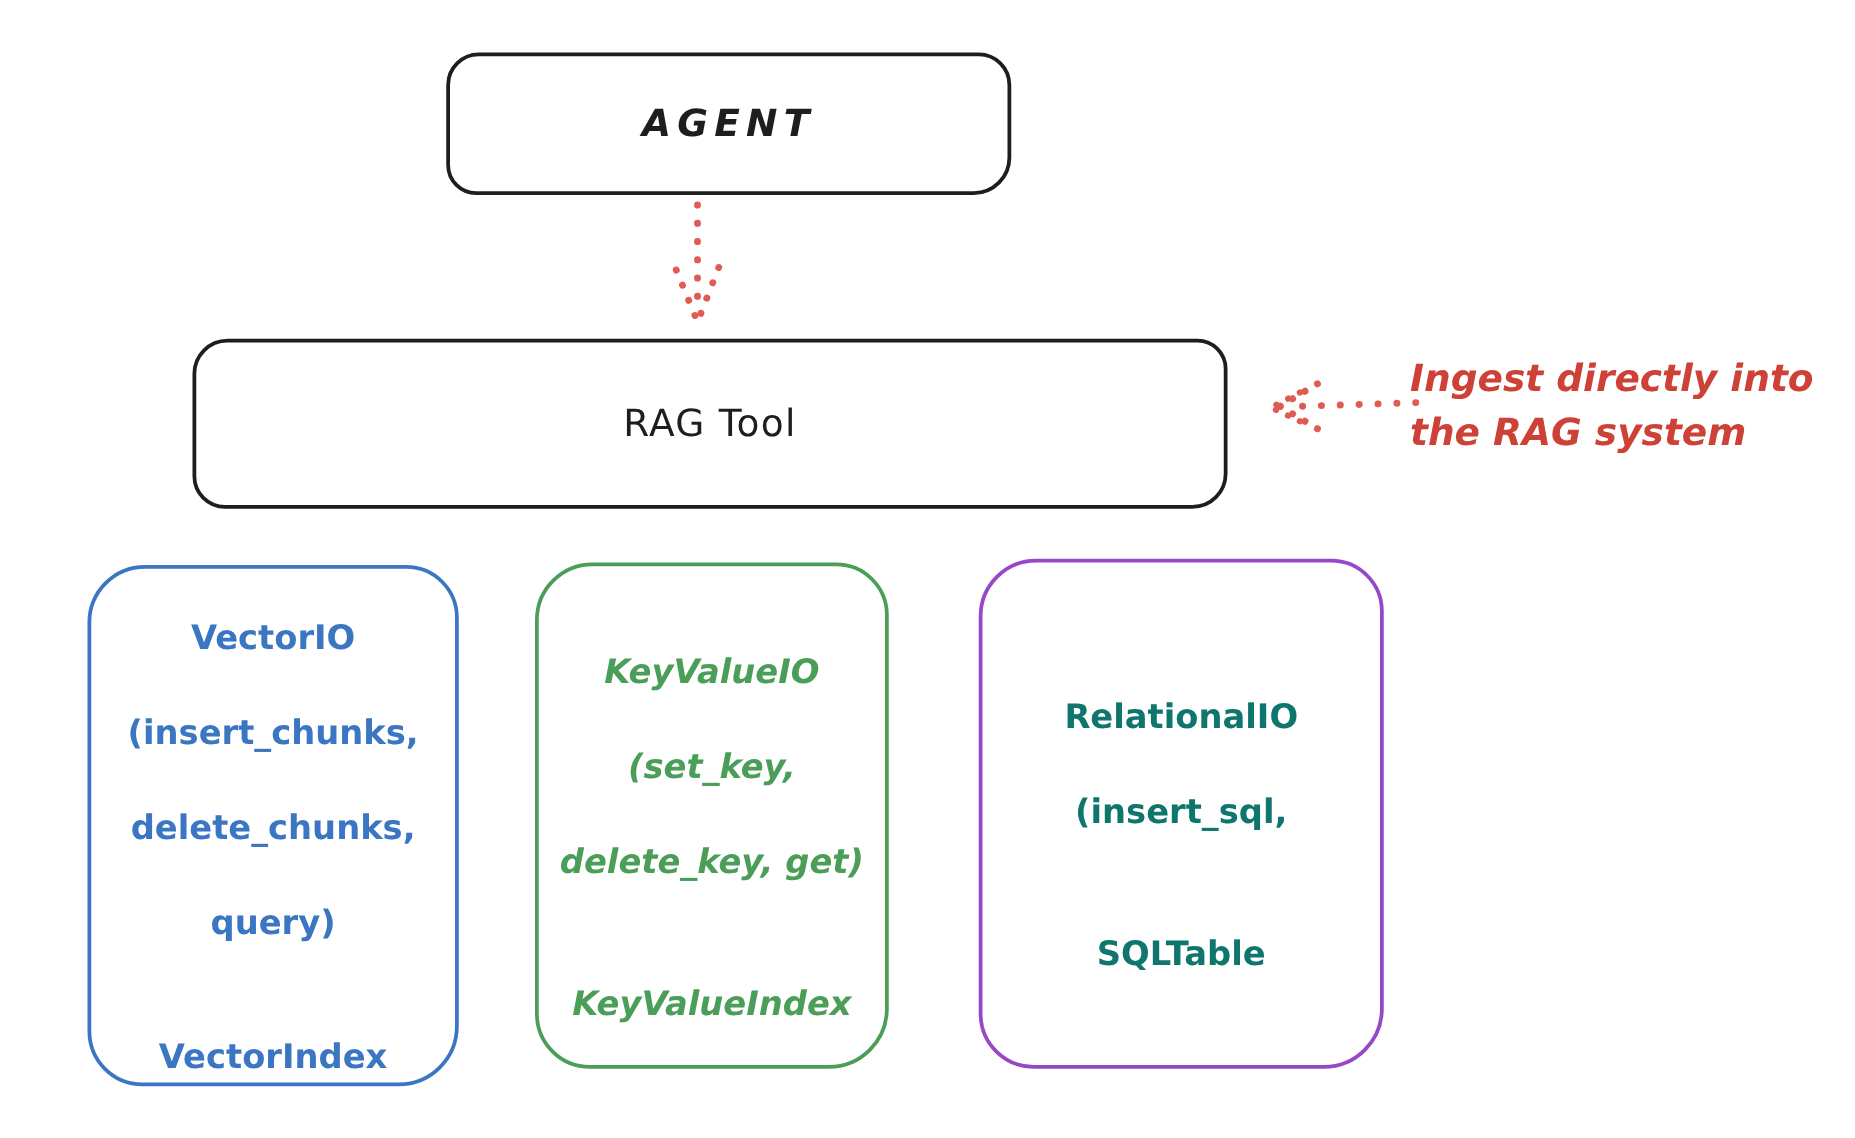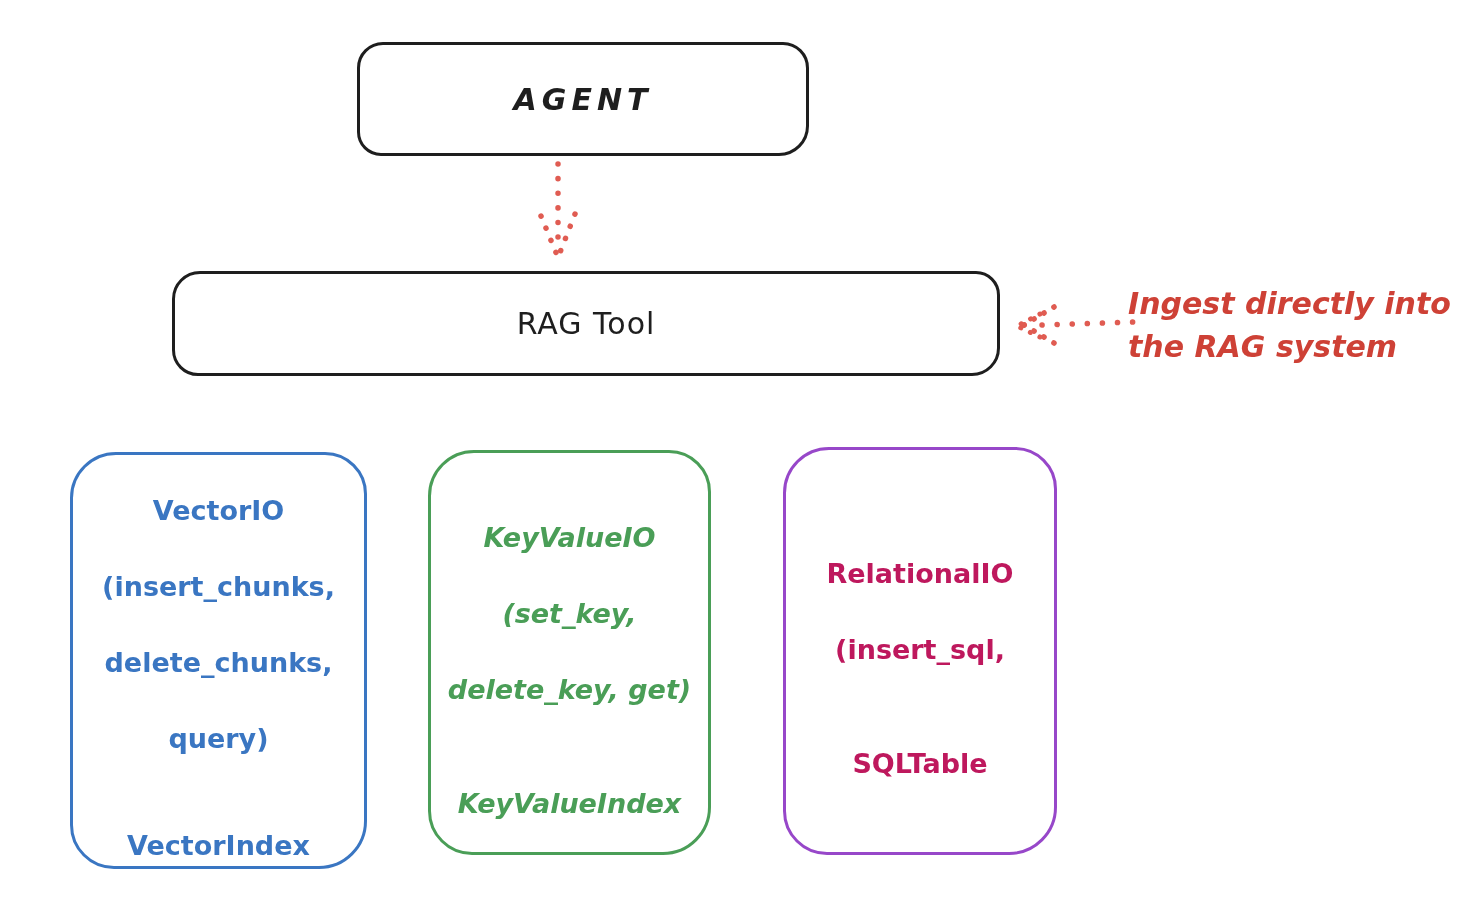--- a/index.html
+++ b/index.html
@@ -30,36 +30,36 @@
     border-radius: 26px 26px 30px 24px;
   }
   .agent-label {
     font-size: 30px;
     font-weight: bold;
     font-style: italic;
     letter-spacing: 5px;
     color: #1e1e1e;
   }
   #rag-box {
-    left: 172px; top: 271px; width: 828px; height: 105px;
+    left: 154px; top: 271px; width: 828px; height: 136px;
     border-radius: 28px 24px 28px 26px;
   }
   .rag-label {
     font-size: 30px;
     color: #1e1e1e;
     letter-spacing: 1px;
   }
   .store {
     border-width: 3px;
     flex-direction: column;
     border-radius: 46px 42px 48px 44px;
   }
   #vector-box  { left: 70px;  top: 452px; width: 297px; height: 417px; border-color: #3a76c2; color: #3a76c2; }
   #kv-box      { left: 428px; top: 450px; width: 283px; height: 405px; border-color: #4a9e57; color: #4a9e57; font-style: italic; }
-  #rel-box     { left: 783px; top: 447px; width: 274px; height: 408px; border-color: #9747c9; color: #be185d; text-align: right; }
+  #rel-box     { left: 783px; top: 447px; width: 324px; height: 408px; border-color: #9747c9; color: #0f766e; text-align: right; }
   .store-line {
     font-size: 27px;
     line-height: 40px;
     font-weight: bold;
     white-space: nowrap;
     margin-top: 36px;
   }
   .store-spacer { height: 38px; }
   .annotation {
     position: absolute;

